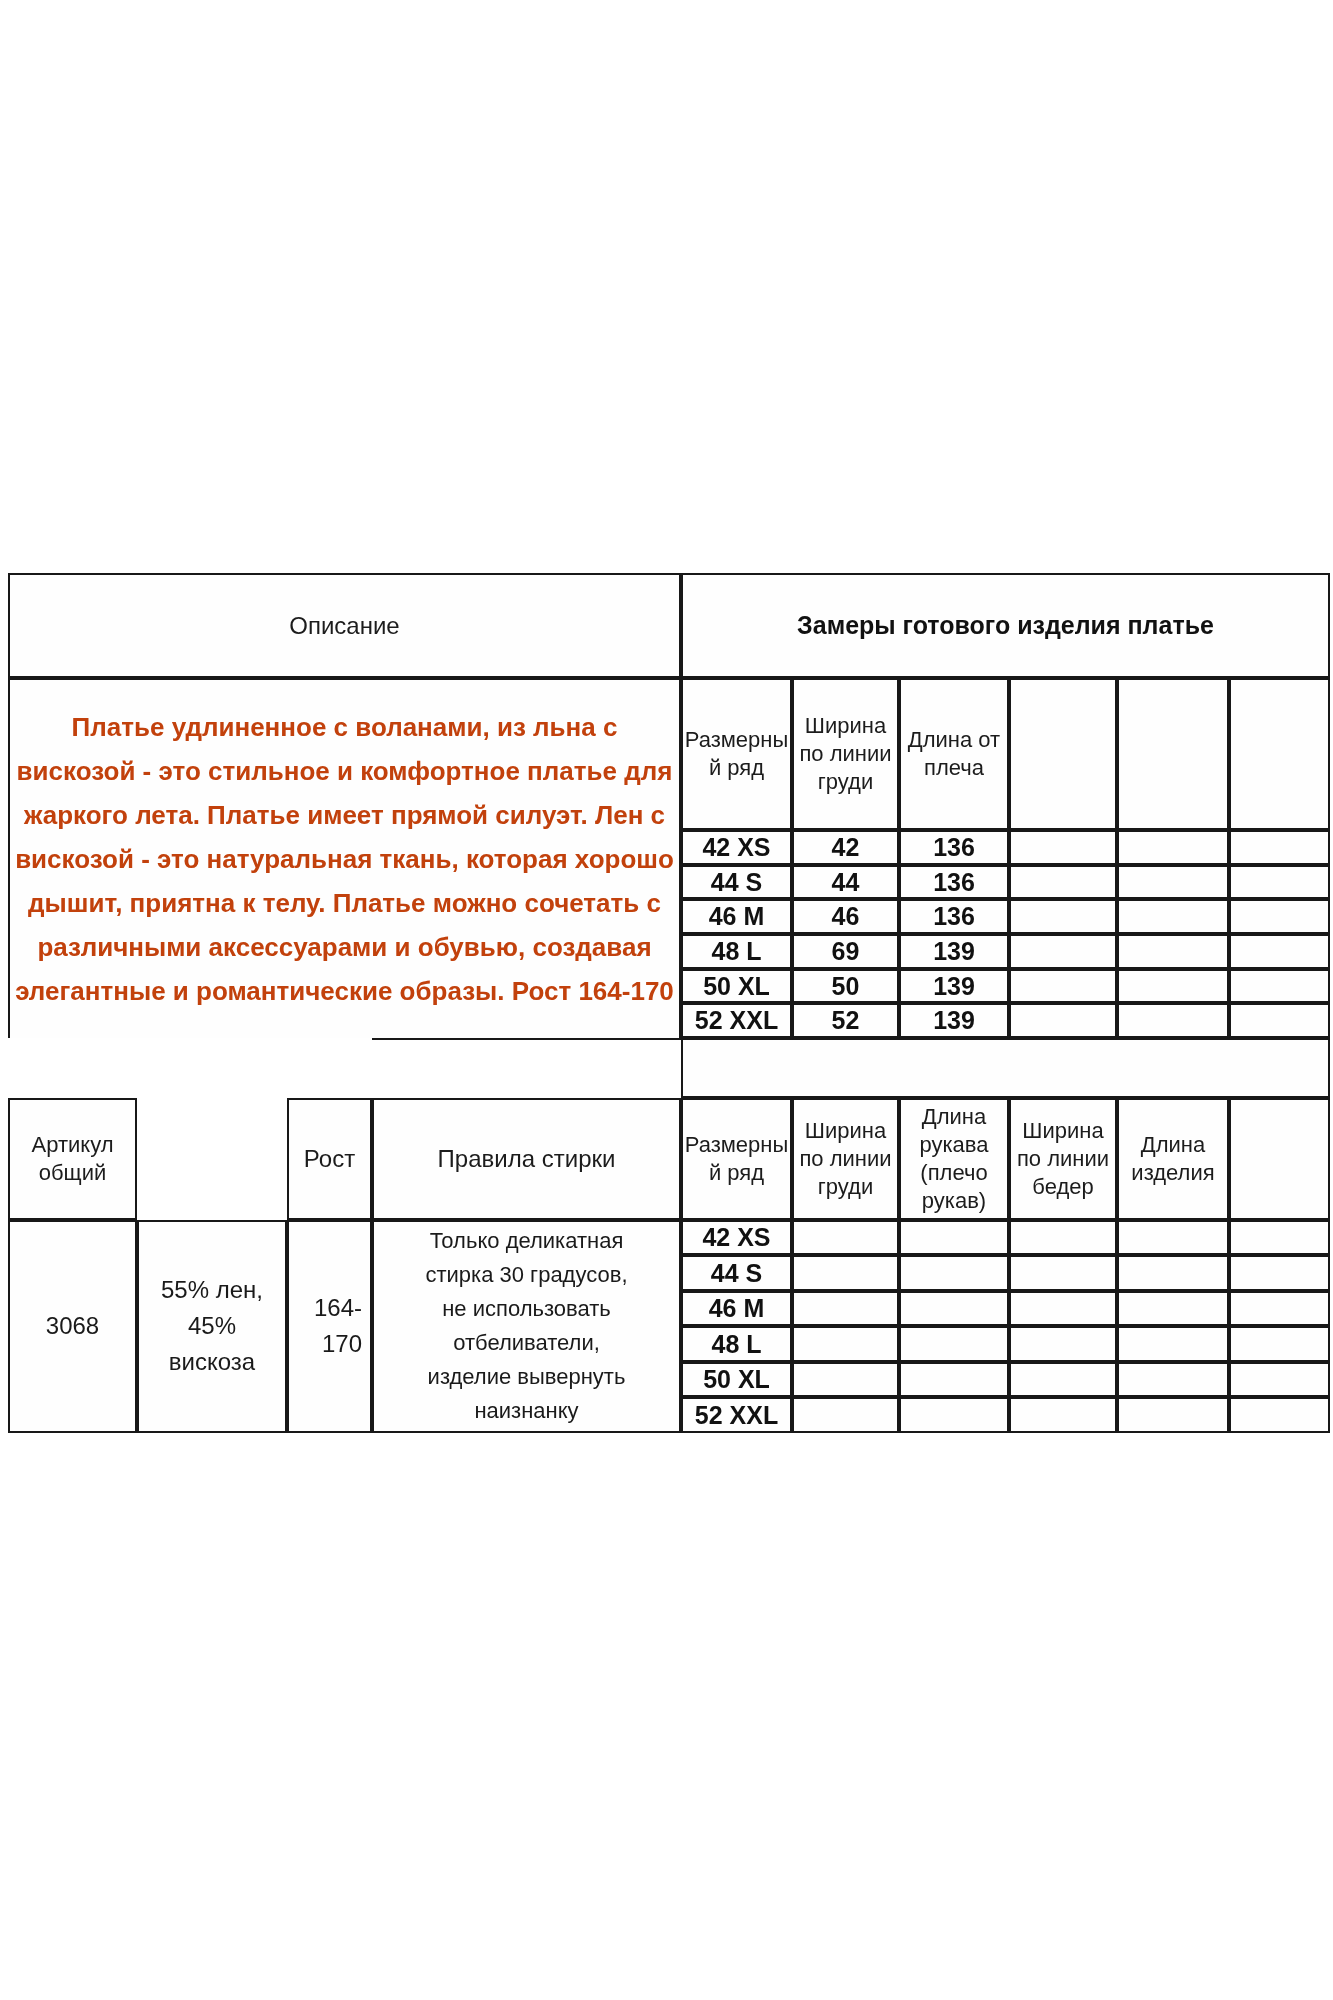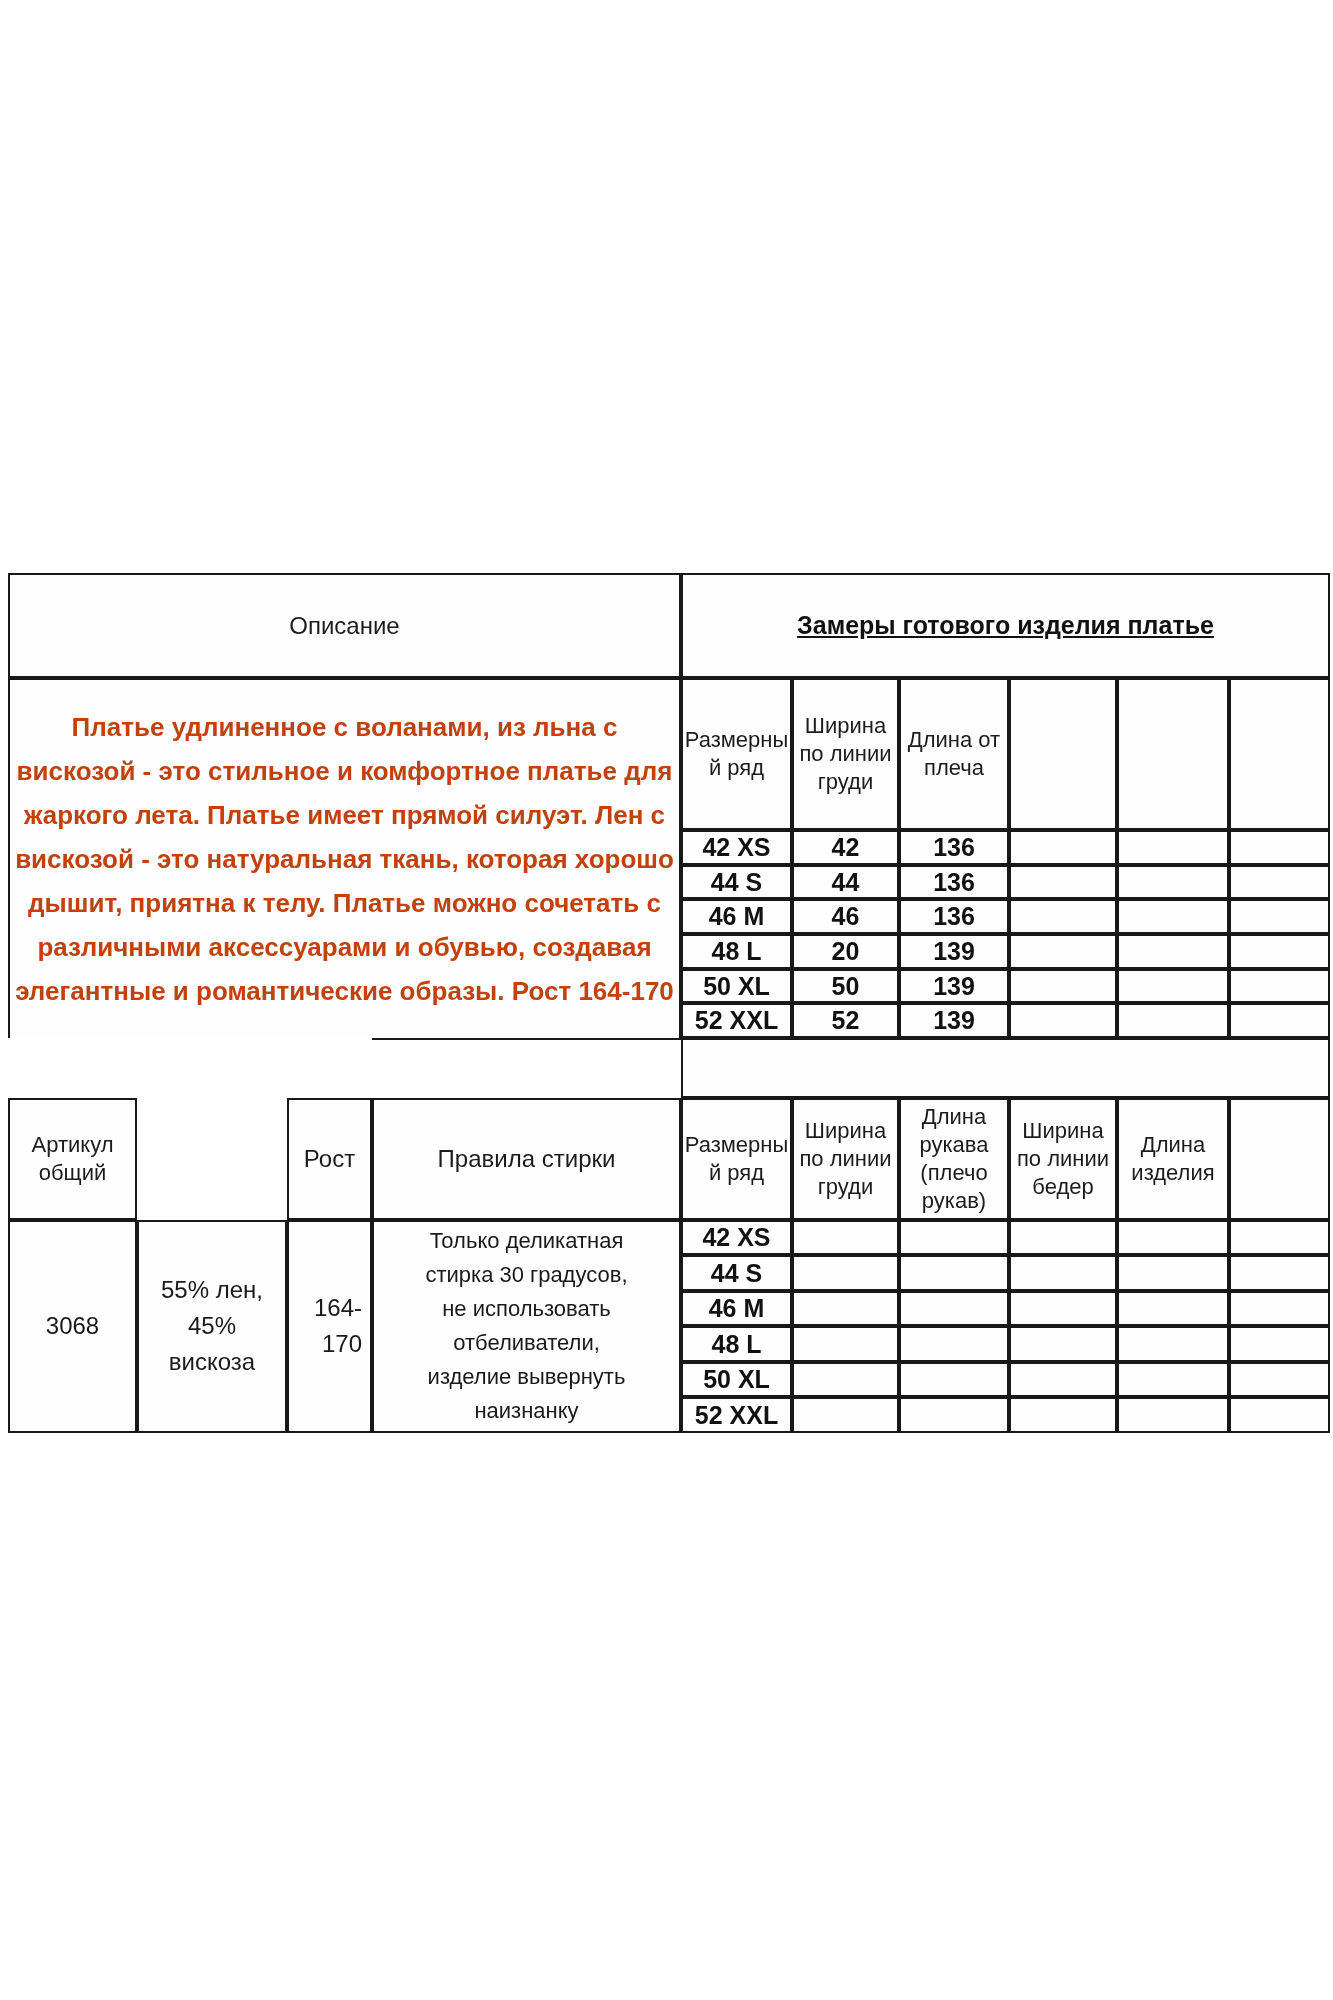--- a/index.html
+++ b/index.html
@@ -36,21 +36,21 @@
     padding:0 4px;color:#c2410c;
   }
   .wash{font-size:22px;line-height:34px;padding:0 48px;}
 </style>
 </head>
 <body>
 
 <div class="sheet">
 
   <div class="c hdr-plain" style="grid-row:1;grid-column:1/5;">Описание</div>
-  <div class="c hdr-bold" style="grid-row:1;grid-column:5/11;text-decoration:underline;">Замеры готового изделия платье</div>
+  <div class="c hdr-bold" style="grid-row:1;grid-column:5/11;">Замеры готового изделия платье</div>
 
   <div class="c desc nobottom" style="grid-row:2/9;grid-column:1/5;">Платье удлиненное с воланами, из льна с вискозой - это стильное и комфортное платье для жаркого лета. Платье имеет прямой силуэт.  Лен с вискозой - это натуральная ткань, которая хорошо дышит, приятна к телу. Платье  можно сочетать с различными аксессуарами и обувью, создавая элегантные и романтические образы.  Рост 164-170</div>
 
   <div class="c hdr-sm" style="grid-row:2;grid-column:5;">Размерны й ряд</div>
   <div class="c hdr-sm" style="grid-row:2;grid-column:6;">Ширина по линии груди</div>
   <div class="c hdr-sm" style="grid-row:2;grid-column:7;">Длина от плеча</div>
   <div class="c" style="grid-row:2;grid-column:8;"></div>
   <div class="c" style="grid-row:2;grid-column:9;"></div>
   <div class="c" style="grid-row:2;grid-column:10;"></div>
 
@@ -69,21 +69,21 @@
   <div class="c" style="grid-row:4;grid-column:10;"></div>
 
   <div class="c val-bold" style="grid-row:5;grid-column:5;">46 M</div>
   <div class="c val-bold" style="grid-row:5;grid-column:6;">46</div>
   <div class="c val-bold" style="grid-row:5;grid-column:7;">136</div>
   <div class="c" style="grid-row:5;grid-column:8;"></div>
   <div class="c" style="grid-row:5;grid-column:9;"></div>
   <div class="c" style="grid-row:5;grid-column:10;"></div>
 
   <div class="c val-bold" style="grid-row:6;grid-column:5;">48 L</div>
-  <div class="c val-bold" style="grid-row:6;grid-column:6;">20</div>
+  <div class="c val-bold" style="grid-row:6;grid-column:6;">69</div>
   <div class="c val-bold" style="grid-row:6;grid-column:7;">139</div>
   <div class="c" style="grid-row:6;grid-column:8;"></div>
   <div class="c" style="grid-row:6;grid-column:9;"></div>
   <div class="c" style="grid-row:6;grid-column:10;"></div>
 
   <div class="c val-bold" style="grid-row:7;grid-column:5;">50 XL</div>
   <div class="c val-bold" style="grid-row:7;grid-column:6;">50</div>
   <div class="c val-bold" style="grid-row:7;grid-column:7;">139</div>
   <div class="c" style="grid-row:7;grid-column:8;"></div>
   <div class="c" style="grid-row:7;grid-column:9;"></div>

